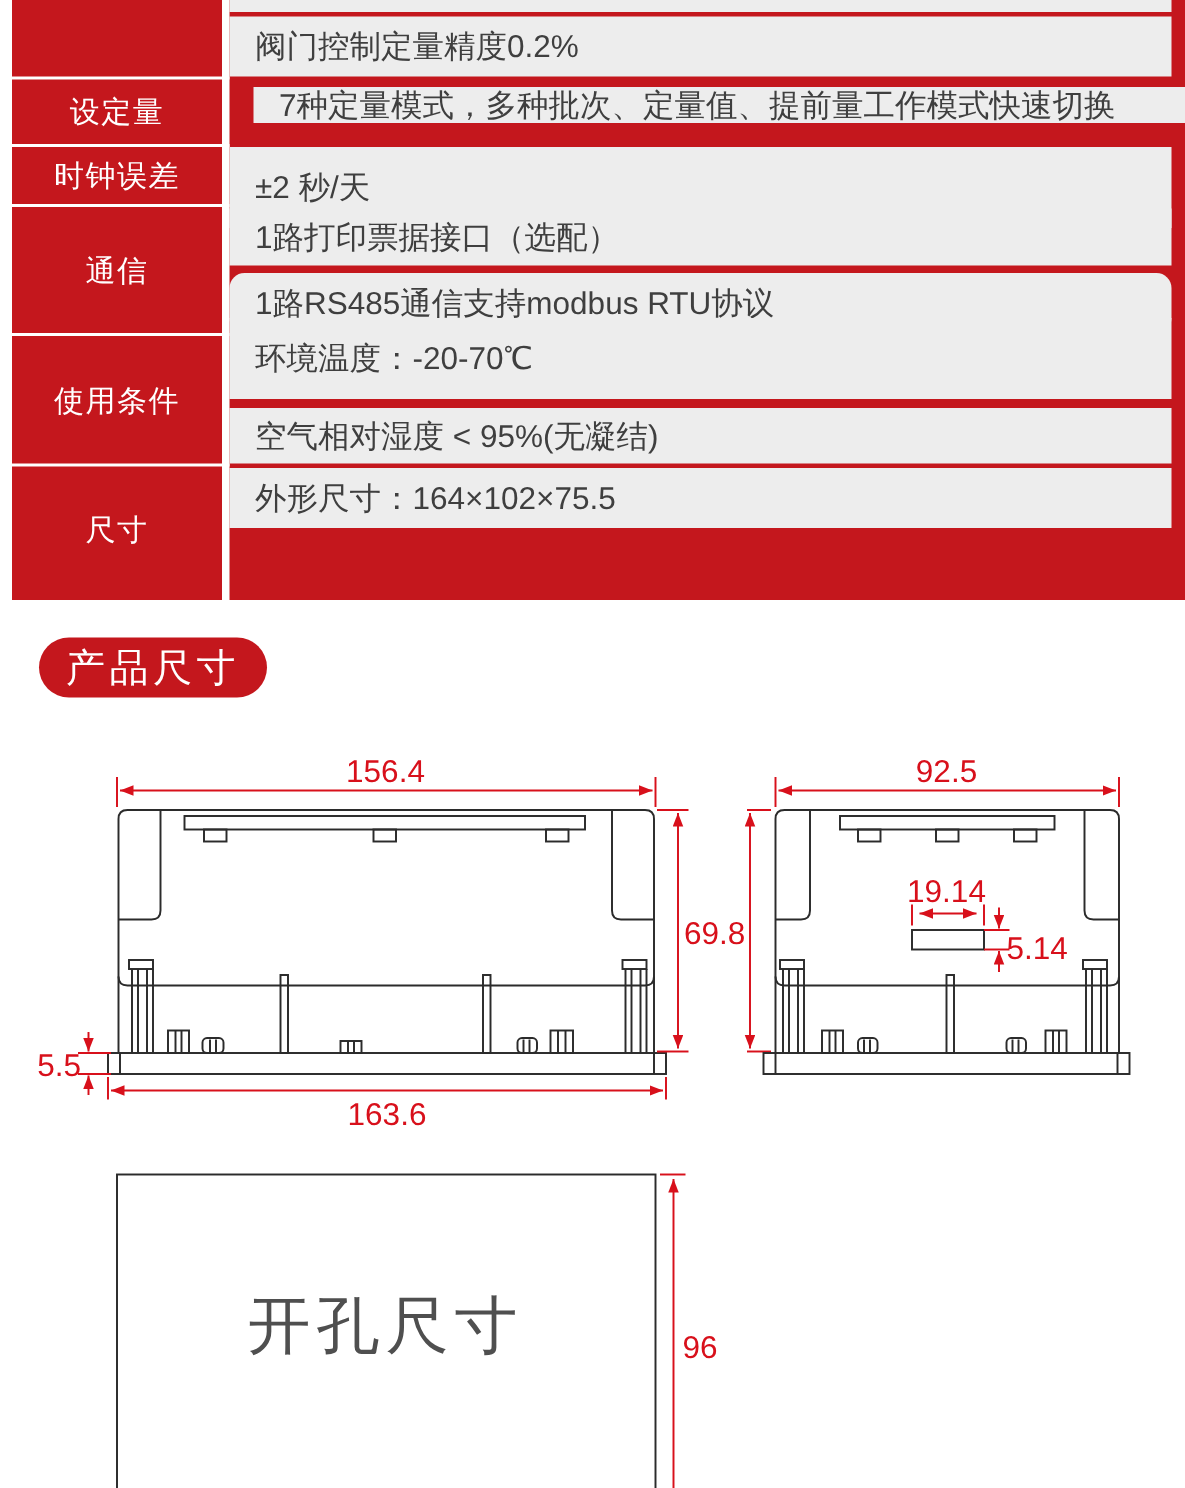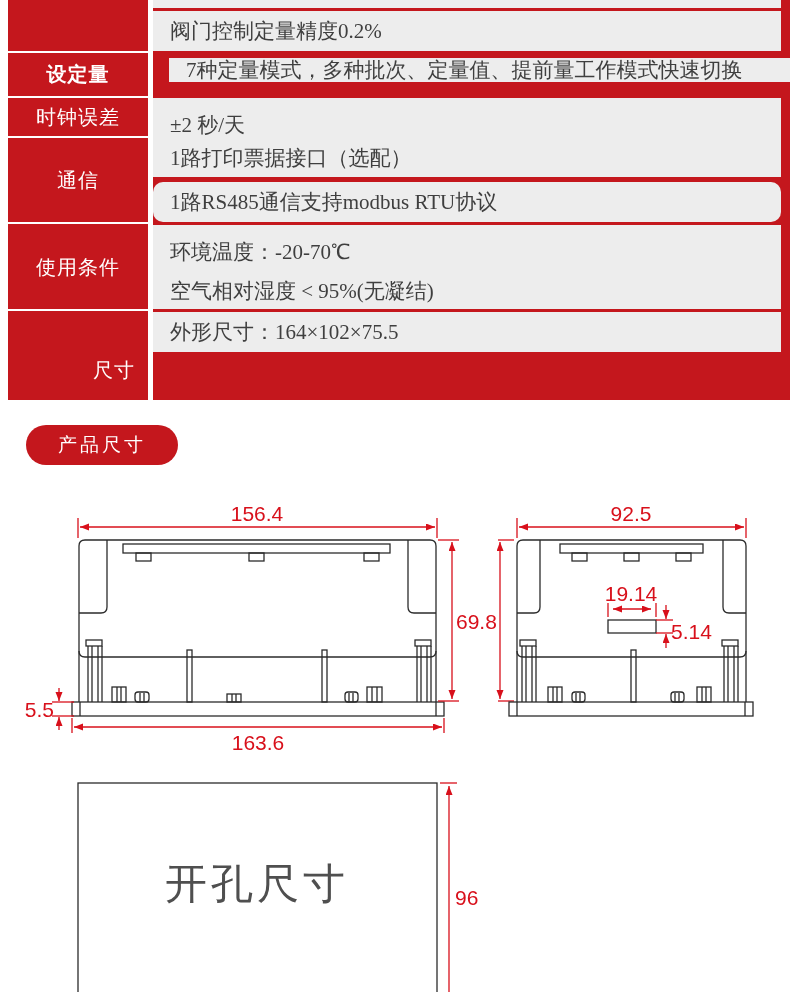--- a/index.html
+++ b/index.html
@@ -8,47 +8,46 @@
     font-family:"Liberation Sans", sans-serif; overflow:hidden;
   }
   
   .spec { position:absolute; left:8px; top:0; width:782px; height:400px; background:#c4171d; }
   .spec .vwhite { position:absolute; left:140px; top:0; width:5px; height:400px; background:#ffffff; }
   .lab {
     position:absolute; left:0; width:140px; color:#ffffff; font-size:20px;
     display:flex; align-items:center; justify-content:center; letter-spacing:1px;
   }
   .l1 { top:0;   height:51px; }
-  .l2 { top:53px;  height:42px;font-weight:bold; }
+  .l2 { top:53px;  height:42px; }
   .l3 { top:98px;  height:38px; }
   .l4 { top:139px; height:83px; }
   .l5 { top:225px; height:84px; }
-  .l6 { top:329px; height:83px;margin-left:36px; }
+  .l6 { top:312px; height:83px; }
   .wline { position:absolute; left:0; width:145px; height:2px; background:#ffffff; }
   .w1 { top:51px; } .w2 { top:96px; } .w3 { top:136px; } .w4 { top:222px; } .w5 { top:309px; }
   .cell {
     position:absolute; left:145px; width:628px; background:#ededed; color:#3f3f3f;
     font-size:21px; display:flex; align-items:center; padding-left:17px; box-sizing:border-box;
     white-space:nowrap;
-    font-family:Liberation Serif, serif;
   }
   .c0 { top:0;    height:8px; }
   .c1 { top:11px;  height:40px; }
   .c2 { top:58px;  height:24px;margin-left:16px; }
   .c3 { top:98px;  height:54px; }
   .c4 { top:139px; height:38px; }
   .c5 { top:182px; height:40px;border-radius:10px; }
-  .c6 { top:225px; height:54px; }
+  .c6 { top:212px; height:54px; }
   .c7 { top:272px; height:37px; }
   .c8 { top:312px; height:40px; }
   .c9 { top:356px; height:39px; }
   
   .badge {
     position:absolute; left:26px; top:425px; width:152px; height:40px; background:#c4171d;
-    border-radius:21px; color:#ffffff; font-size:19px; display:flex; align-items:center;
+    border-radius:21px; color:#ffffff; font-size:26px; display:flex; align-items:center;
     justify-content:center; letter-spacing:3px;
   }
   
   .drawings { position:absolute; left:0; top:490px; }
   .ol { stroke:#2b2b2b; stroke-width:1.3; fill:none; }
   .dl { stroke:#d8101b; stroke-width:1.3; fill:none; }
   .dt { fill:#d8101b; font-size:21px; font-family:"Liberation Sans", sans-serif; }
   .ct { fill:#4f4f4f; font-size:42px; font-family:"Liberation Sans", sans-serif; letter-spacing:4px; }
 </style>
 </head>

